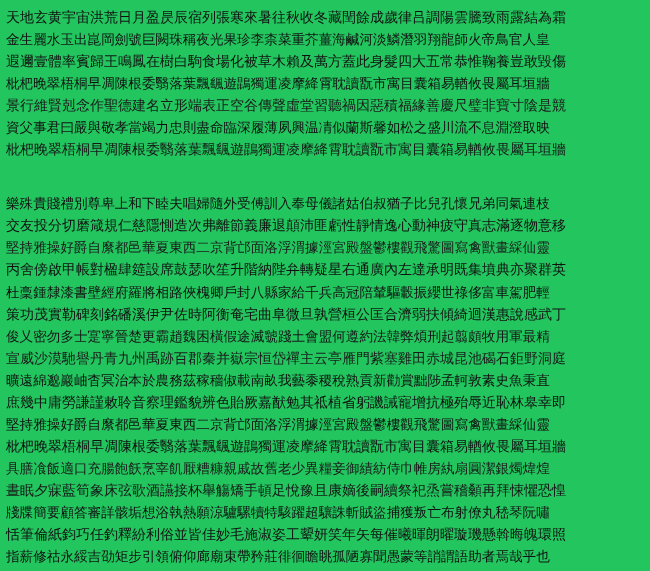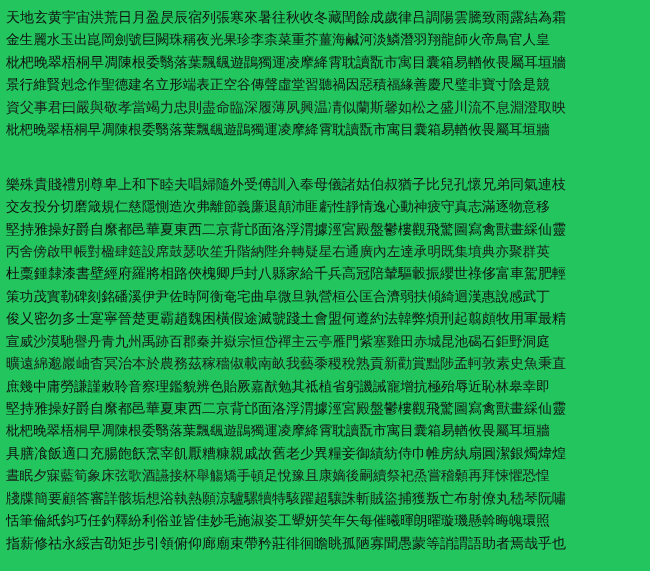--- a/index.html
+++ b/index.html
@@ -45,20 +45,21 @@
   .text-line:nth-child(5n) { color: #1a1a1a; }
   .text-line:nth-child(7n) { color: #161616; }
 </style>
 </head>
 <body>
 
 <div id="page">
   <div class="doc-body">
     <div class="text-line" style="line-height: 22.44px; height: 22.44px;">天地玄黄宇宙洪荒日月盈昃辰宿列張寒來暑往秋收冬藏閏餘成歲律吕調陽雲騰致雨露結為霜</div>
     <div class="text-line" style="line-height: 22.44px; height: 22.44px;">金生麗水玉出崑岡劍號巨闕珠稱夜光果珍李柰菜重芥薑海鹹河淡鱗潛羽翔龍師火帝鳥官人皇</div>
+    <div class="text-line" style="line-height: 22.44px; height: 22.44px;">遐邇壹體率賓歸王鳴鳳在樹白駒食場化被草木賴及萬方蓋此身髮四大五常恭惟鞠養豈敢毀傷</div>
     <div class="text-line" style="line-height: 22.44px; height: 22.44px;">枇杷晚翠梧桐早凋陳根委翳落葉飄颻遊鵾獨運凌摩絳霄耽讀翫市寓目囊箱易輶攸畏屬耳垣牆</div>
     <div class="text-line" style="line-height: 22.44px; height: 22.44px;">景行維賢剋念作聖德建名立形端表正空谷傳聲虛堂習聽禍因惡積福緣善慶尺璧非寶寸陰是競</div>
     <div class="text-line" style="line-height: 22.44px; height: 22.44px;">資父事君曰嚴與敬孝當竭力忠則盡命臨深履薄夙興温凊似蘭斯馨如松之盛川流不息淵澄取映</div>
     <div class="text-line" style="line-height: 22.44px; height: 22.44px;">枇杷晚翠梧桐早凋陳根委翳落葉飄颻遊鵾獨運凌摩絳霄耽讀翫市寓目囊箱易輶攸畏屬耳垣牆</div>
     <div class="text-line" style="line-height: 22.44px; height: 22.44px; margin-top: 32px;">樂殊貴賤禮別尊卑上和下睦夫唱婦隨外受傅訓入奉母儀諸姑伯叔猶子比兒孔懷兄弟同氣連枝</div>
     <div class="text-line" style="line-height: 22.44px; height: 22.44px;">交友投分切磨箴規仁慈隱惻造次弗離節義廉退顛沛匪虧性靜情逸心動神疲守真志滿逐物意移</div>
     <div class="text-line" style="line-height: 22.44px; height: 22.44px;">堅持雅操好爵自縻都邑華夏東西二京背邙面洛浮渭據涇宮殿盤鬱樓觀飛驚圖寫禽獸畫綵仙靈</div>
     <div class="text-line" style="line-height: 22.44px; height: 22.44px;">丙舍傍啟甲帳對楹肆筵設席鼓瑟吹笙升階納陛弁轉疑星右通廣內左達承明既集墳典亦聚群英</div>
     <div class="text-line" style="line-height: 22.44px; height: 22.44px;">杜稾鍾隸漆書壁經府羅將相路俠槐卿戶封八縣家給千兵高冠陪輦驅轂振纓世祿侈富車駕肥輕</div>
     <div class="text-line" style="line-height: 22.44px; height: 22.44px;">策功茂實勒碑刻銘磻溪伊尹佐時阿衡奄宅曲阜微旦孰營桓公匡合濟弱扶傾綺迴漢惠說感武丁</div>

